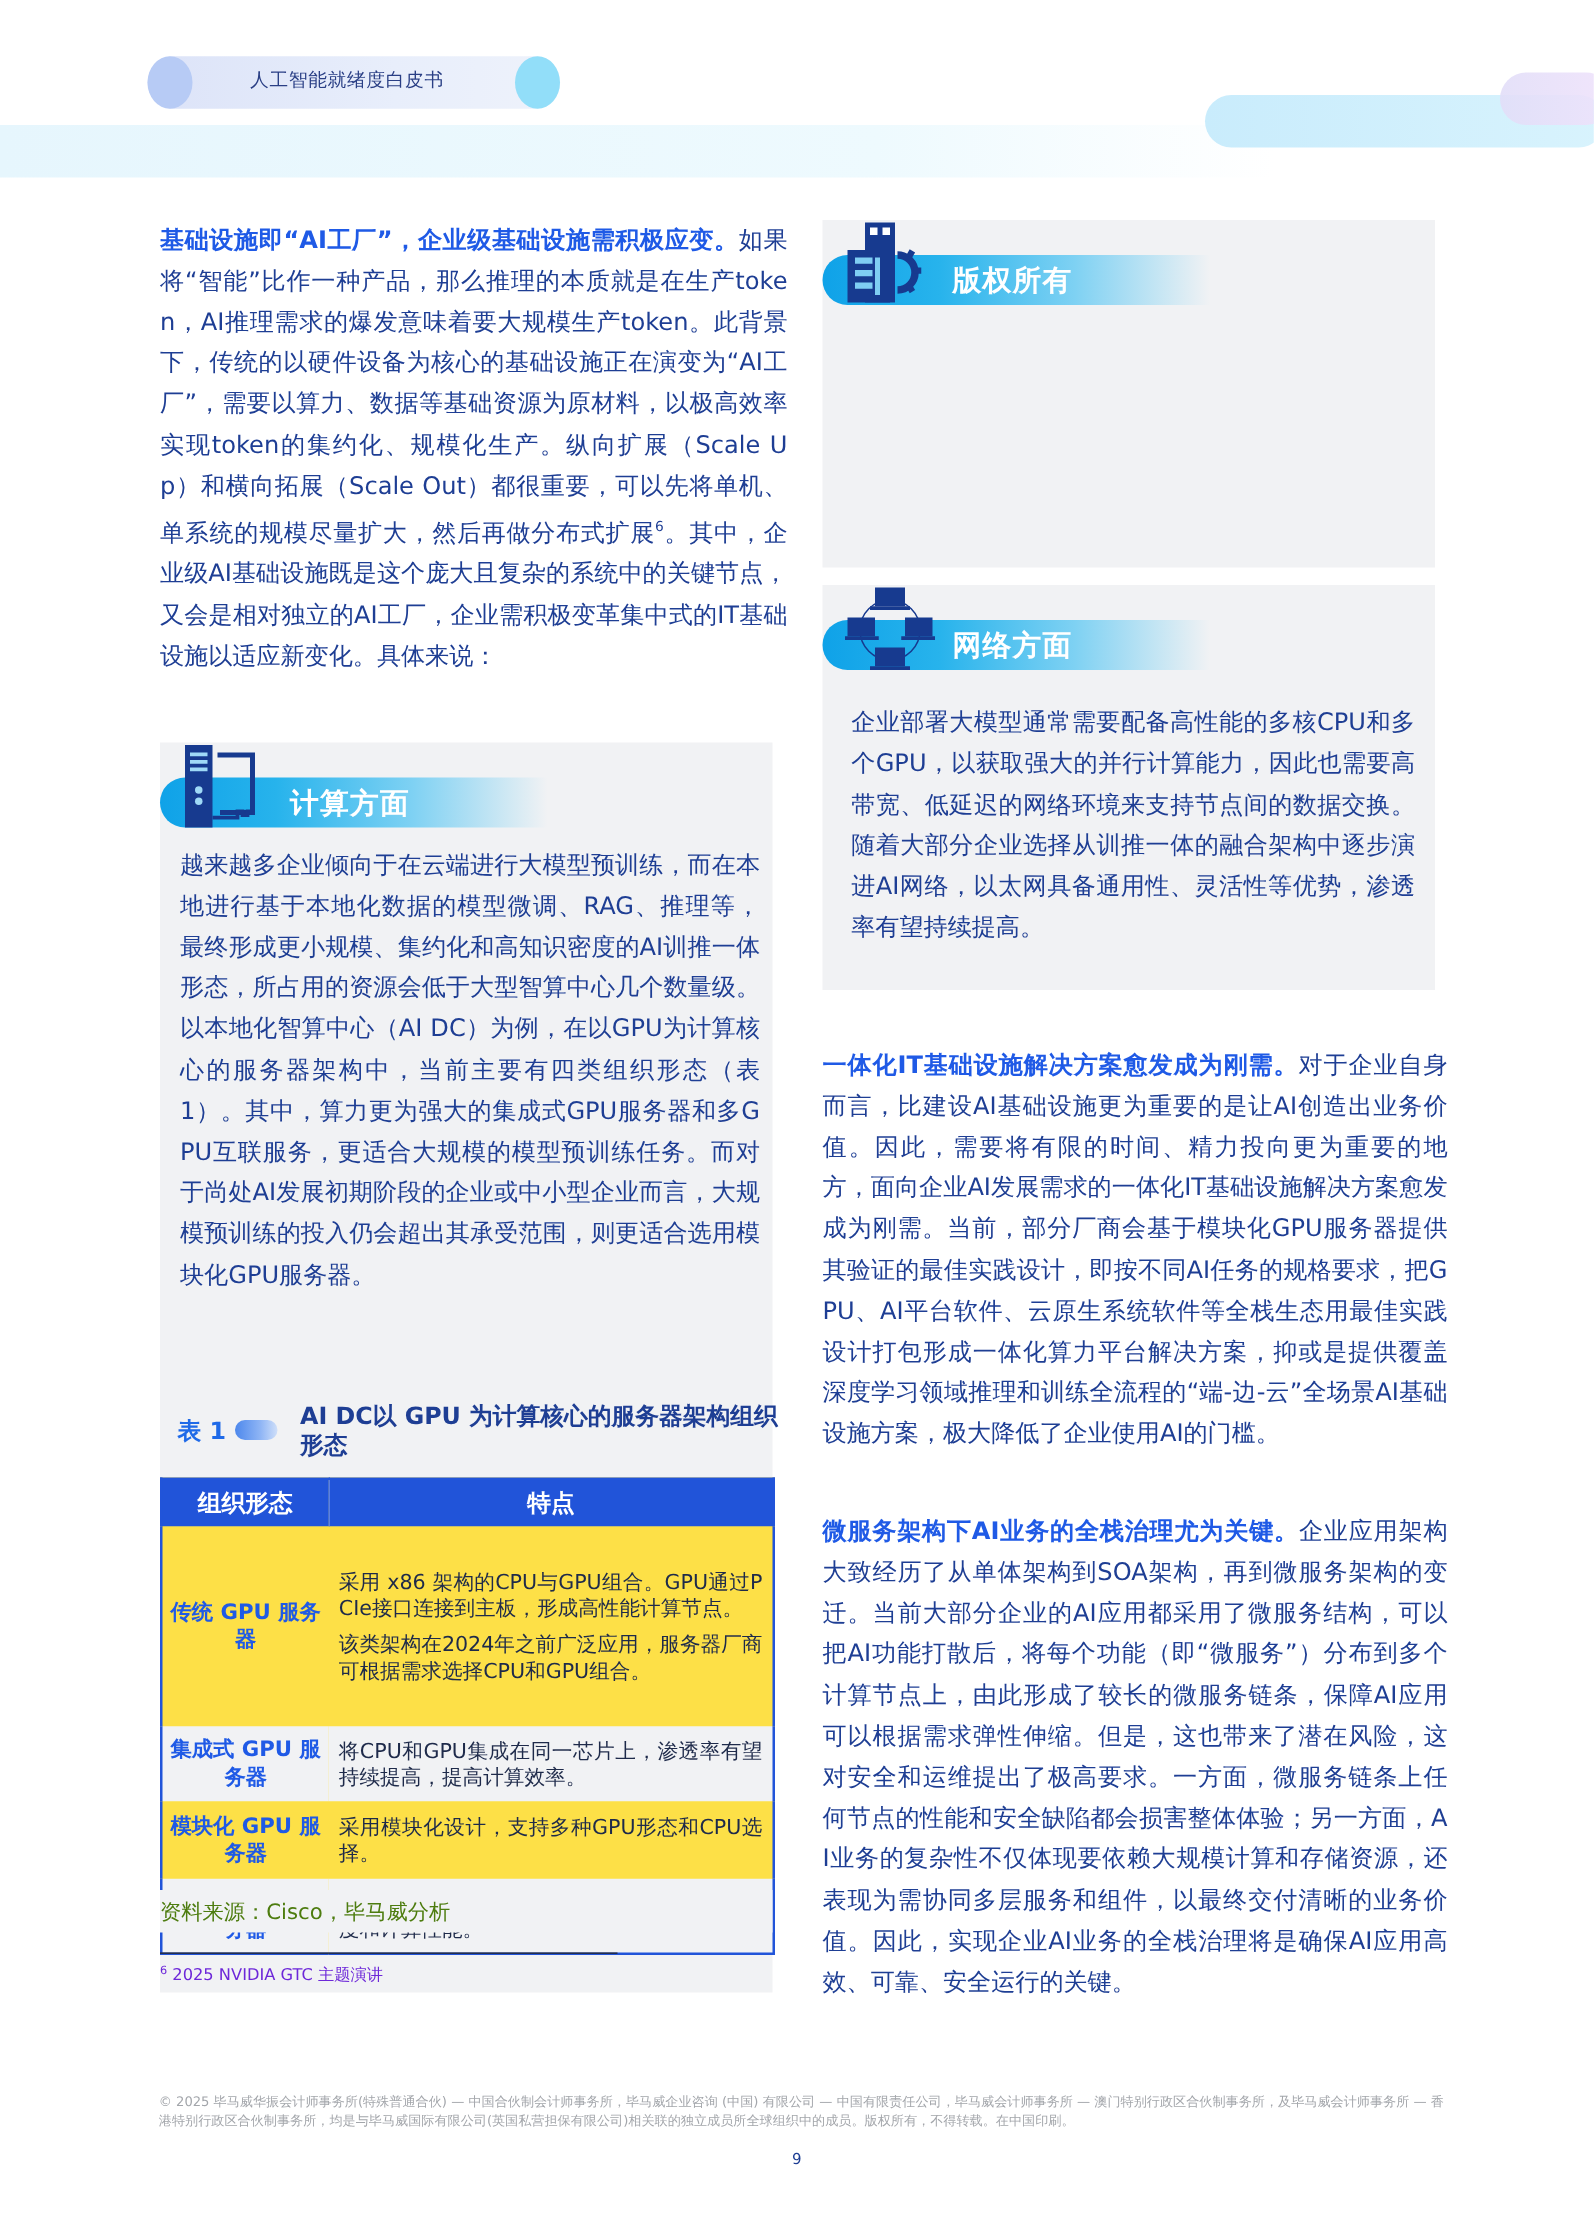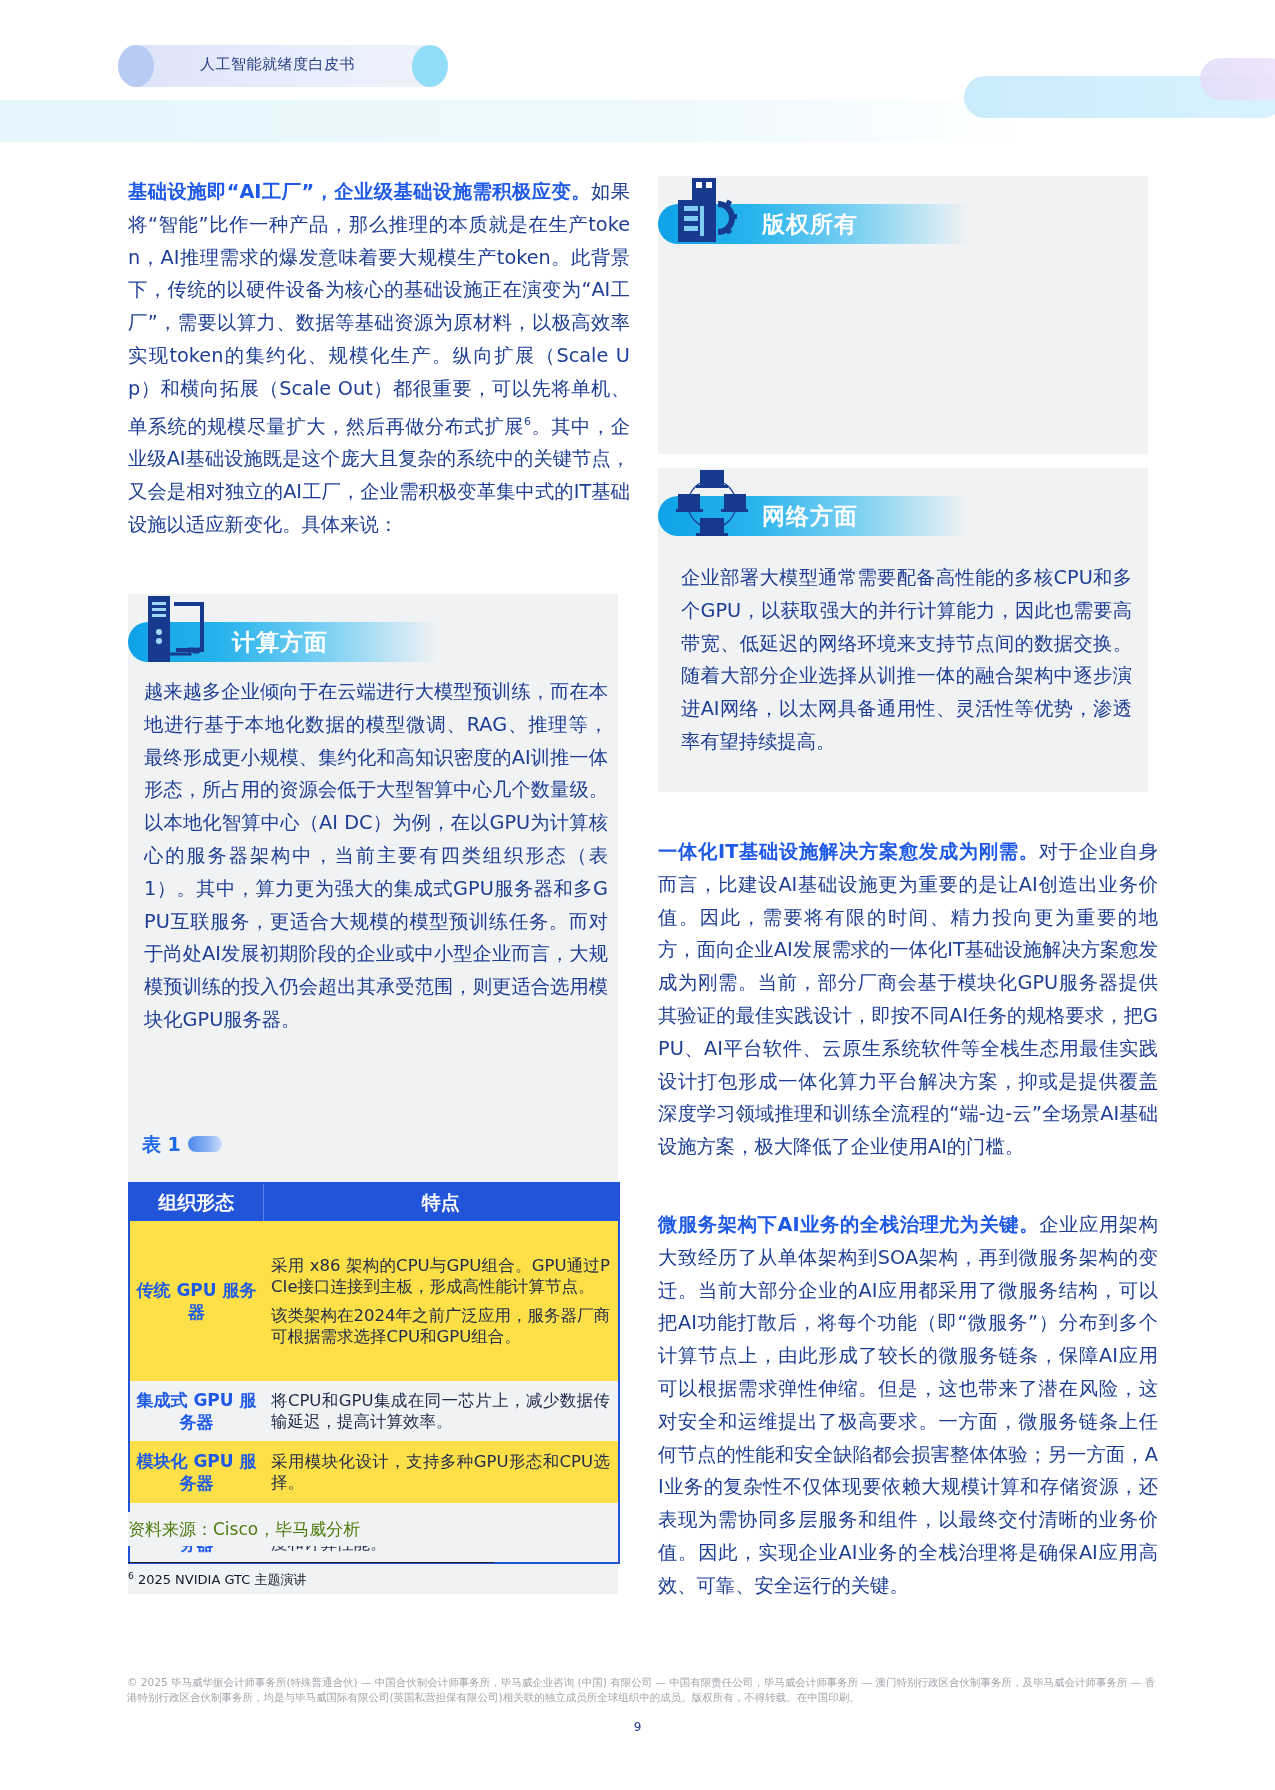--- a/index.html
+++ b/index.html
@@ -53,21 +53,21 @@
   table.spec th.c1 { width: 134px; border-right: 1px solid #5a80e6; }
   table.spec td { vertical-align: middle; }
   table.spec td.c1 { color: #1f5ae6; font-weight: bold; font-size: 17px; line-height: 22px; text-align: center; padding: 0 6px; }
   table.spec td.c2 { color: #1e2a4a; font-size: 16.5px; line-height: 21px; padding: 8px 8px 8px 8px; text-align: justify; word-break: break-all; }
   table.spec tr.alt td { background: #f1f2f4; }
   table.spec td.c2 p + p { margin-top: 8px; }
 
   .source { position: absolute; left: 0; top: 918px; width: 490px; height: 34px; background: #f1f2f4;
     font-size: 17px; color: #4d7c0f; padding-top: 6px; }
   .fn-rule { position: absolute; left: 0; top: 968px; width: 366px; border-top: 1px solid #222; }
-  .fn { position: absolute; left: 0; top: 977px; font-size: 13px; color: #0f172a; }
+  .fn { position: absolute; left: 0; top: 977px; font-size: 13px; color: #6d28d9; }
   .fn sup { font-size: 9px; vertical-align: 5px; }
 
   
   .panel-storage { position: absolute; left: 0; top: 0; width: 490px; height: 278px; }
   .panel-network { position: absolute; left: 0; top: 292px; width: 490px; height: 324px; }
   .panel-network .panel-body { padding-top: 20px; padding-left: 23px; }
   .right-p1 { position: absolute; left: 0; top: 660px; width: 500px; }
   .right-p2 { position: absolute; left: 0; top: 1033px; width: 500px; }
 
   
@@ -108,40 +108,41 @@
       </div>
       <span class="ph-title">计算方面</span>
     </div>
     <div class="panel-body">越来越多企业倾向于在云端进行大模型预训练，而在本地进行基于本地化数据的模型微调、RAG、推理等，最终形成更小规模、集约化和高知识密度的AI训推一体形态，所占用的资源会低于大型智算中心几个数量级。以本地化智算中心（AI DC）为例，在以GPU为计算核心的服务器架构中，当前主要有四类组织形态（表 1）。其中，算力更为强大的集成式GPU服务器和多GPU互联服务，更适合大规模的模型预训练任务。而对于尚处AI发展初期阶段的企业或中小型企业而言，大规模预训练的投入仍会超出其承受范围，则更适合选用模块化GPU服务器。</div>
   </div>
 
   <div style="position:absolute;left:0;top:418px;width:502px;height:0;">
     <div class="tbl-cap">
       <span class="tbl-num">表 1</span>
       <span class="tbl-pill"></span>
+      <span class="tbl-title">AI DC以 GPU 为计算核心的服务器架构组织形态</span>
     </div>
 
     <table class="spec">
       <thead>
         <tr>
           <th class="c1">组织形态</th>
           <th>特点</th>
         </tr>
       </thead>
       <tbody>
         <tr style="height:160px;">
           <td class="c1">传统 GPU 服务器</td>
           <td class="c2">
             <p>采用 x86 架构的CPU与GPU组合。GPU通过PCIe接口连接到主板，形成高性能计算节点。</p>
             <p>该类架构在2024年之前广泛应用，服务器厂商可根据需求选择CPU和GPU组合。</p>
           </td>
         </tr>
         <tr class="alt" style="height:60px;margin-left:38px;">
           <td class="c1">集成式 GPU 服务器</td>
-          <td class="c2">将CPU和GPU集成在同一芯片上，减少数据传输延迟，提高计算效率。</td>
+          <td class="c2">将CPU和GPU集成在同一芯片上，渗透率有望持续提高，提高计算效率。</td>
         </tr>
         <tr style="height:62px;">
           <td class="c1">模块化 GPU 服务器</td>
           <td class="c2">采用模块化设计，支持多种GPU形态和CPU选择。</td>
         </tr>
         <tr class="alt" style="height:60px;">
           <td class="c1">多 GPU 互联服务器</td>
           <td class="c2">利用多GPU之间的高速互联，提升数据传输速度和计算性能。</td>
         </tr>
       </tbody>

